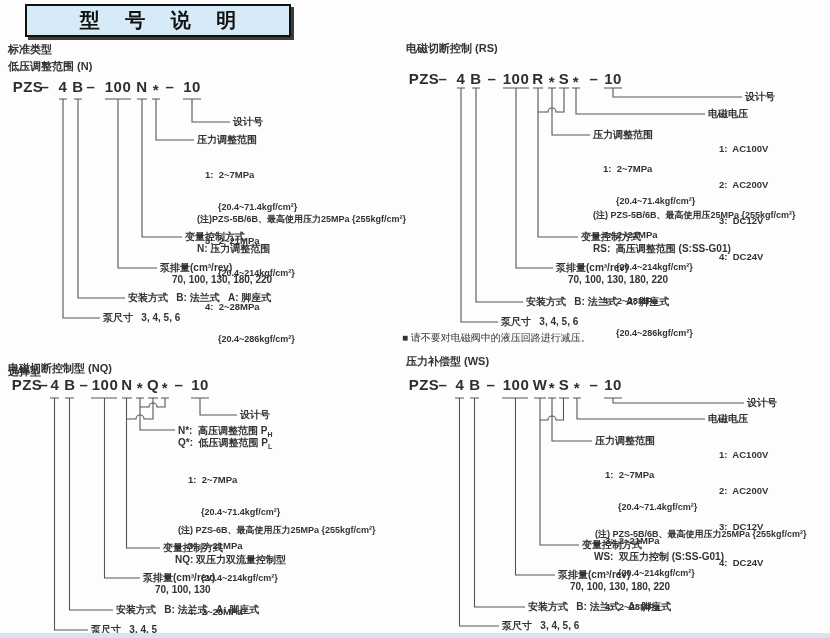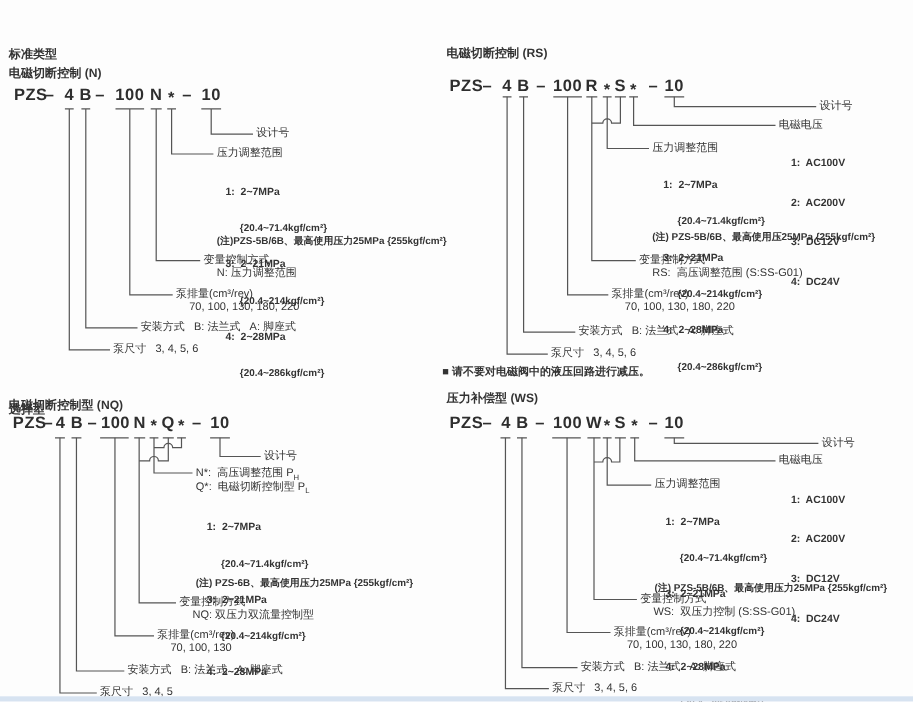--- a/index.html
+++ b/index.html
@@ -6,36 +6,39 @@
   .page{position:relative;width:830px;height:638px;background:#fdfdfd;overflow:hidden;
         font-family:"Liberation Sans","DejaVu Sans",sans-serif;color:#333;}
   .title-box{position:absolute;left:25px;top:4px;width:262px;height:29px;
         background:#d6eaf8;border:2px solid #111;box-shadow:3px 3px 0 #3c3c3c;
         display:flex;align-items:center;justify-content:center;}
   .title-box span{font-size:20px;font-weight:bold;letter-spacing:10px;color:#111;text-indent:10px;}
   .h{position:absolute;font-size:11px;font-weight:bold;white-space:pre;}
   .code-seg{position:absolute;font-size:15px;font-weight:bold;white-space:pre;
         transform:translateX(-50%);letter-spacing:.5px;color:#2e2e2e;}
   .code-seg.ast{padding-top:3px;}
-  .lbl{position:absolute;font-size:10px;font-weight:400;white-space:pre;line-height:12px;}
+  .lbl{position:absolute;font-size:10px;font-weight:700;white-space:pre;line-height:12px;}
   .opts{position:absolute;font-size:9.5px;font-weight:600;white-space:pre;line-height:11px;}
   .opts .s{padding-left:13px;font-size:9px;}
   .volts{position:absolute;font-size:9.5px;font-weight:600;white-space:pre;line-height:12px;}
   .note{position:absolute;font-size:9px;font-weight:600;white-space:pre;}
-  .foot{position:absolute;font-size:10px;font-weight:bold;white-space:pre;}
+  .foot{position:absolute;font-size:10px;font-weight:normal;white-space:pre;}
   sub{font-size:7px;}
   svg.lines{position:absolute;left:0;top:0;}
   svg.lines path{stroke:#555;stroke-width:1.1;fill:none;}
   .strip{position:absolute;left:0;bottom:0;width:830px;height:5px;background:#d7e3f1;}
 </style>
 </head>
 <body>
 
 <div class="page">
 
+  <div class="title-box">
+    <span>型 号 说 明</span>
+  </div>
 
   <svg class="lines" width="830" height="638">
     <g>
       <path d="M59,99h8 M74,99h8 M105,99h26 M137,99h10 M152,99h8 M183,99h18"></path>
       <path d="M63,99V318H100"></path>
       <path d="M78,99V298H125"></path>
       <path d="M118,99V268H157"></path>
       <path d="M142,99V237H182"></path>
       <path d="M156,99V140H194"></path>
       <path d="M192,99V122H230"></path>
@@ -69,21 +72,21 @@
       <path d="M515.5,398V575H555"></path>
       <path d="M540,398V545H579"></path>
       <path d="M552,398V441H592"></path>
       <path d="M563.5,398V420H556A4,4 0 0 0 548,420H540"></path>
       <path d="M577,398V419H705"></path>
       <path d="M613,398V403H744"></path>
     </g>
   </svg>
 
   <div class="h" style="left:8px;top:42px">标准类型</div>
-  <div class="h" style="left:8px;top:59px">电磁切断控制 (N)</div>
+  <div class="h" style="left:8px;top:59px">低压调整范围 (N)</div>
 
   <div>
     <span class="code-seg" style="left:28px;top:78px">PZS</span>
     <span class="code-seg" style="left:45px;top:78px">–</span>
     <span class="code-seg" style="left:63px;top:78px">4</span>
     <span class="code-seg" style="left:78px;top:78px">B</span>
     <span class="code-seg" style="left:91px;top:78px">–</span>
     <span class="code-seg" style="left:118px;top:78px">100</span>
     <span class="code-seg" style="left:142px;top:78px">N</span>
     <span class="code-seg ast" style="left:156px;top:78px">*</span>
@@ -165,21 +168,21 @@
     <span class="code-seg" style="left:127px;top:376px">N</span>
     <span class="code-seg ast" style="left:140px;top:376px">*</span>
     <span class="code-seg" style="left:153px;top:376px">Q</span>
     <span class="code-seg ast" style="left:165px;top:376px">*</span>
     <span class="code-seg" style="left:179px;top:376px">–</span>
     <span class="code-seg" style="left:200px;top:376px">10</span>
   </div>
 
   <div class="lbl" style="left:240px;top:409px">设计号</div>
   <div class="lbl" style="left:178px;top:425px"><span>N*:  高压调整范围 P</span><sub>H</sub></div>
-  <div class="lbl" style="left:178px;top:437px"><span>Q*:  电磁切断控制型 P</span><sub>L</sub></div>
+  <div class="lbl" style="left:178px;top:437px"><span>Q*:  低压调整范围 P</span><sub>L</sub></div>
   <div class="opts" style="left:188px;top:452px">
     <div>1:  2~7MPa</div>
     <div class="s">{20.4~71.4kgf/cm²}</div>
     <div>3:  2~21MPa</div>
     <div class="s">{20.4~214kgf/cm²}</div>
     <div>4:  2~28MPa</div>
     
   </div>
   <div class="note" style="left:178px;top:524px">(注) PZS-6B、最高使用压力25MPa {255kgf/cm²}</div>
   <div class="lbl" style="left:163px;top:542px">变量控制方式</div>

